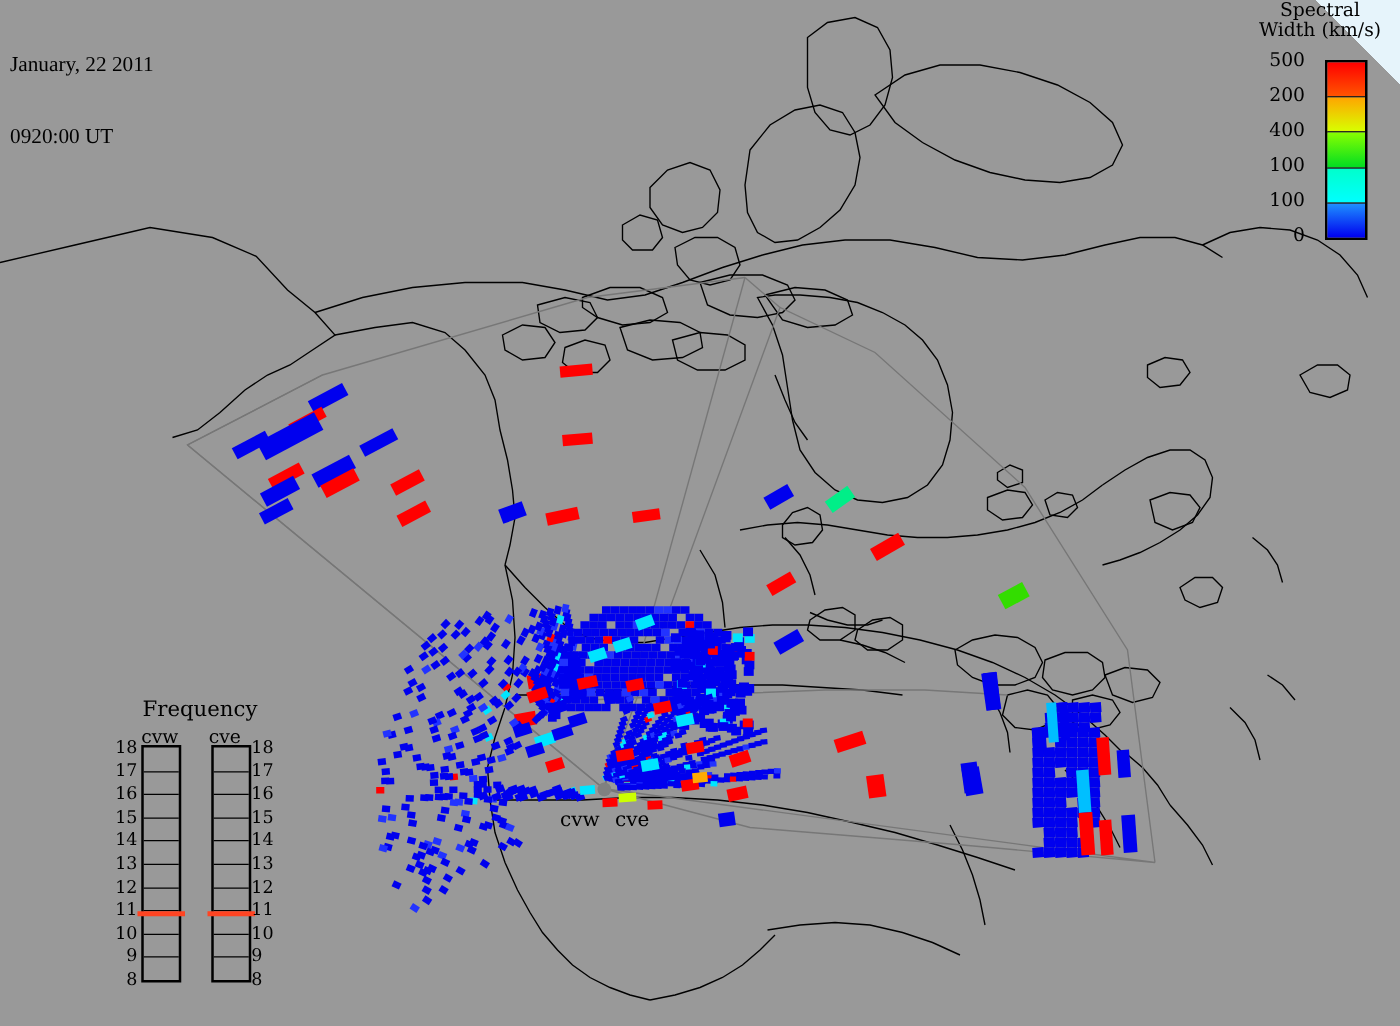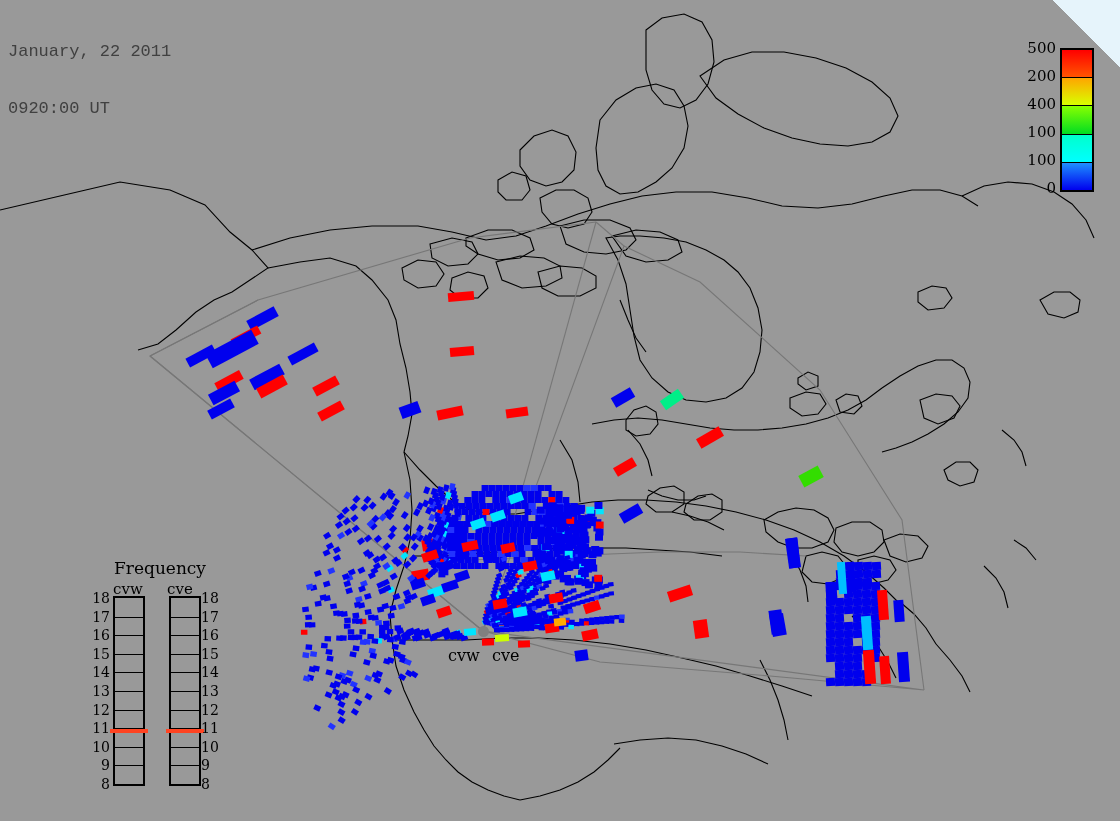--- a/index.html
+++ b/index.html
@@ -2,37 +2,37 @@
 <html><head>
 <meta charset="utf-8">
 <style>
   html,body{margin:0;padding:0;background:#999999;}
   body{width:1120px;height:821px;position:relative;overflow:hidden;
        font-family:"DejaVu Sans","Liberation Sans",sans-serif;}
   #stage{position:absolute;left:0;top:0;width:1120px;height:821px;background:#999999;}
   .abs{position:absolute;}
 
   
-  #timestamp{left:8px;top:4px;color:#404040;font-size:17px;line-height:19px;
-             font-family:Liberation Mono, monospace;white-space:pre;}
+  #timestamp{left:8px;top:4px;color:#000000;font-size:17px;line-height:19px;
+             font-family:Liberation Serif, serif;white-space:pre;}
 
   
   #corner-curl{right:0;top:0;width:68px;height:68px;
     background:linear-gradient(225deg,#e6f4fb 0%,#e6f4fb 49.5%,rgba(153,153,153,0) 50%);}
 
   
   #cb-title{right:4px;top:0px;width:120px;text-align:center;color:#000;
             font-size:15px;line-height:16px;
             font-family:"DejaVu Serif","Liberation Serif",serif;}
   #cb-wrap{left:1060px;top:48px;width:30px;height:140px;border:2px solid #000;
            display:flex;flex-direction:column;}
   #cb-wrap .seg{flex:1 1 0;border-bottom:1px solid #000;}
   #cb-wrap .seg:last-child{border-bottom:none;}
   .cb-ticks{left:1000px;top:40px;width:56px;height:156px;}
-  .cb-ticks span{position:absolute;right:0;color:#000;font-size:15px;line-height:15px;
+  .cb-ticks span{position:absolute;right:12px;color:#000;font-size:15px;line-height:15px;
                  font-family:"DejaVu Serif","Liberation Serif",serif;}
 
   
   #freq-title{left:105px;top:558px;width:110px;text-align:center;color:#000;
               font-size:17px;font-family:"DejaVu Serif","Liberation Serif",serif;}
   .freq-col-label{position:absolute;color:#000;font-size:15px;
                   font-family:"DejaVu Serif","Liberation Serif",serif;}
   .freq-bar{position:absolute;width:28px;height:186px;border:2px solid #000;
             background:#999999;}
   .freq-bar .tickline{position:absolute;left:0;width:100%;height:0;
@@ -1499,20 +1499,24 @@
       <rect x="770" y="610" width="13" height="24" fill="#0000ee" transform="rotate(-8,776.5,622)"></rect>
       <rect x="894" y="600" width="10" height="22" fill="#0000ee" transform="rotate(-4,899,611)"></rect>
     </svg>
 
   <div class="site-dot" style="left:478px;top:626px;"></div>
   <div class="site-label" style="left:448px;top:646px;">cvw</div>
   <div class="site-label" style="left:492px;top:646px;">cve</div>
 
   <div class="abs" id="corner-curl"></div>
 
+  <div class="abs" id="cb-title">
+    <div>Spectral</div>
+    <div>Width (km/s)</div>
+  </div>
   <div class="abs cb-ticks" id="cb-ticks">
       <span style="top: 1px;">500</span>
       <span style="top: 29px;">200</span>
       <span style="top: 57px;">400</span>
       <span style="top: 85px;">100</span>
       <span style="top: 113px;">100</span>
       <span style="top: 141px;">0</span>
     </div>
   <div class="abs" id="cb-wrap">
       <div class="seg" style="background: linear-gradient(rgb(255, 0, 0), rgb(255, 85, 0));"></div>

